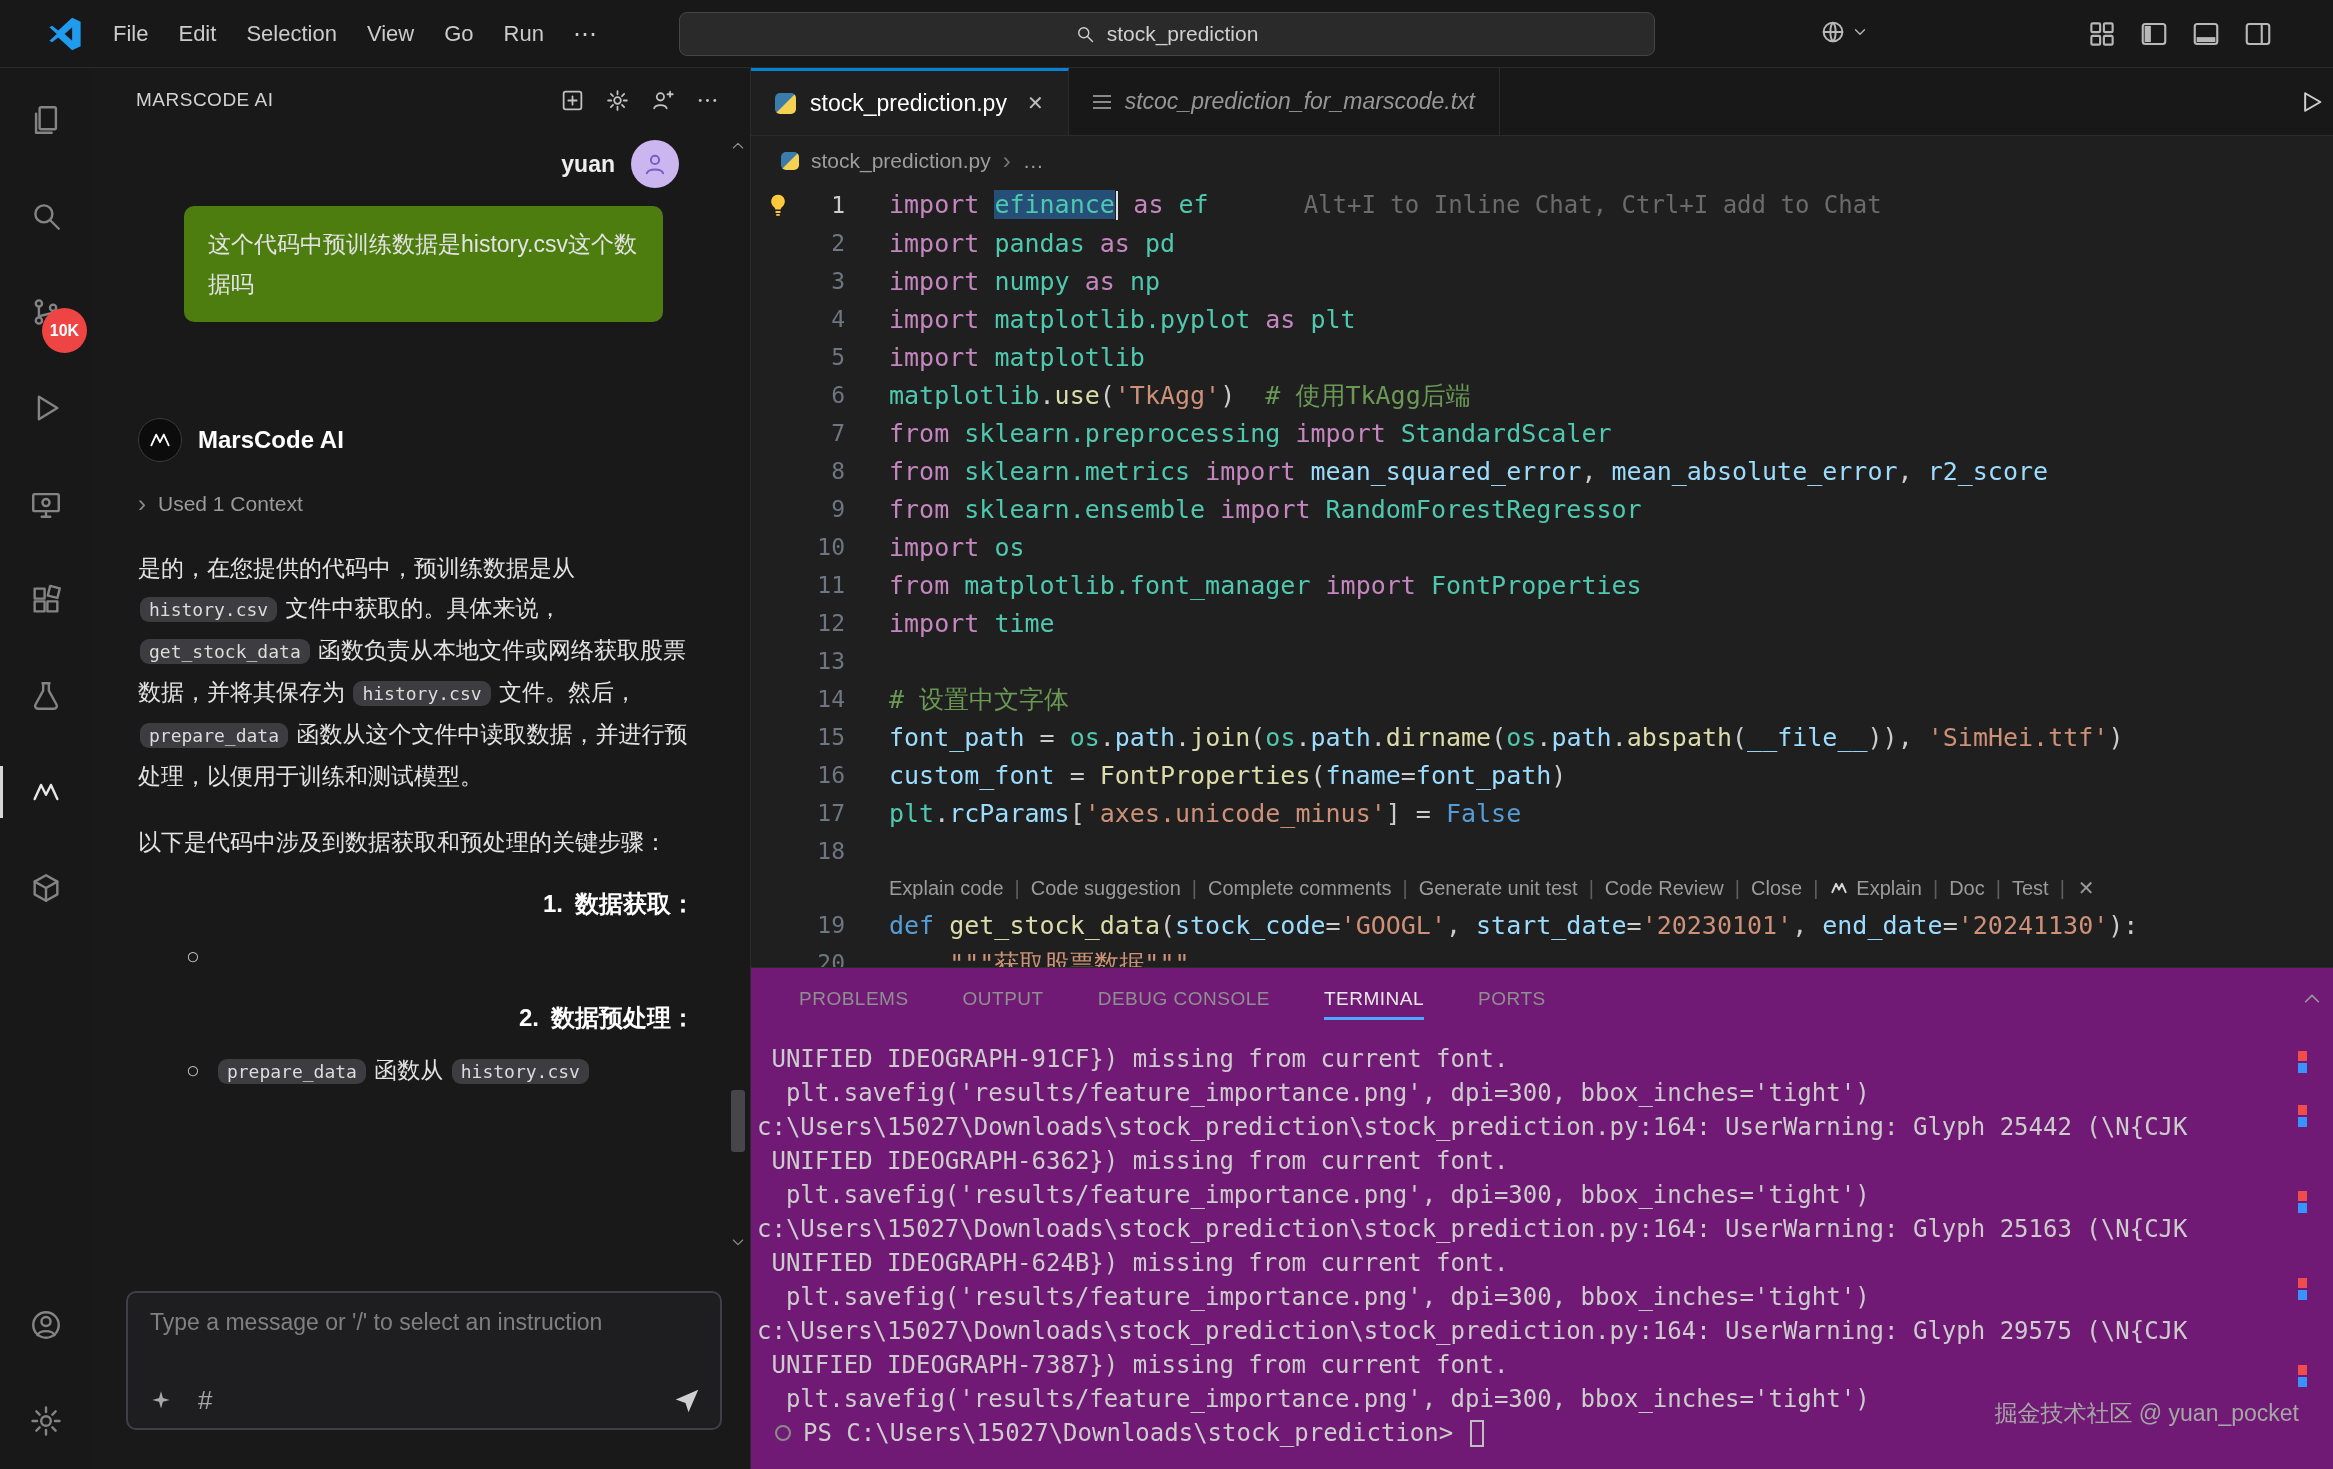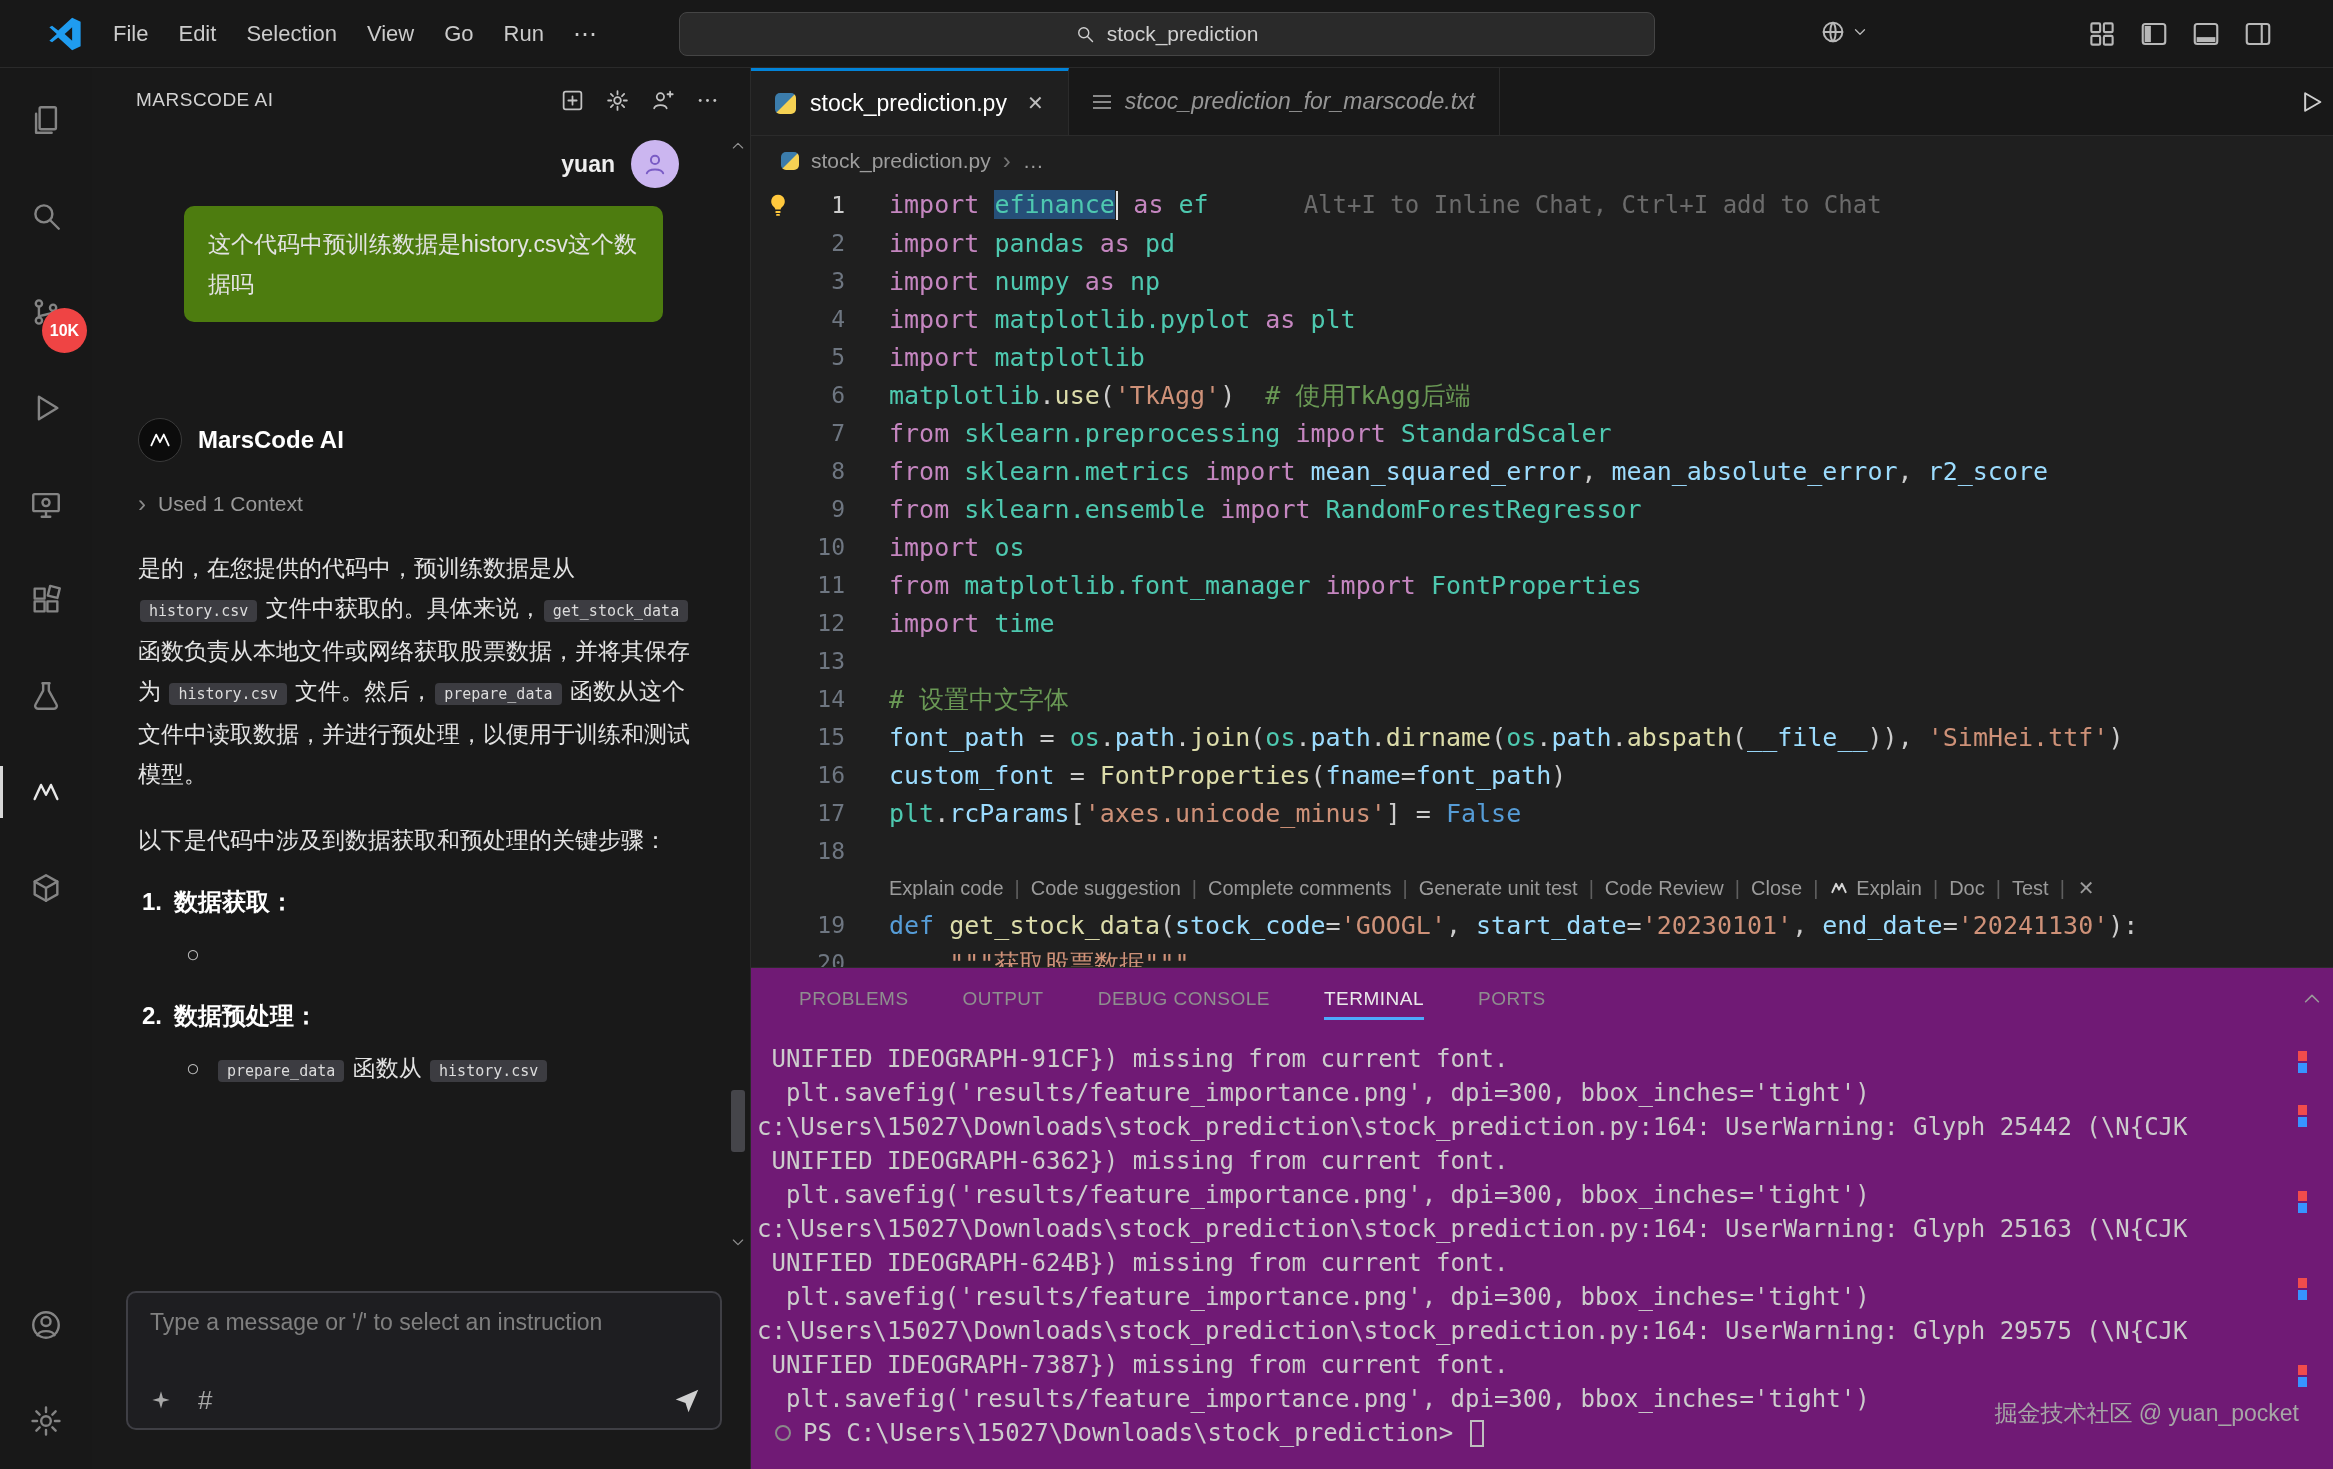--- a/index.html
+++ b/index.html
@@ -53,24 +53,24 @@
   .user-bubble { margin:18px 32px 0 46px; background:#4d7c0f; border-radius:10px; padding:18px 24px; }
   .ai-header { margin-top:96px; display:flex; align-items:center; gap:16px; }
   .ai-logo { width:44px; height:44px; border-radius:50%; background:#0c0c0c; border:1px solid #3a3a3a;
     display:flex; align-items:center; justify-content:center; color:#fff; }
   .ai-name { font-size:24px; font-weight:bold; color:#ffffff; }
   .ctx-row { margin-top:22px; display:flex; align-items:center; gap:12px; color:#9a9a9a; font-size:21px; }
   .ctx-chev { font-size:24px; color:#8a8a8a; }
   .answer { margin-top:24px; }
   .answer p { margin-top:26px; }
   .answer p:first-child { margin-top:0; }
-  .inline-code { font-family:"DejaVu Sans Mono", monospace; font-size:15px; background:#3c3c41; color:#dcdcdc;
-    border-radius:4px; padding:2px 9px; margin:12px 2px; overflow-wrap:anywhere; }
+  .inline-code { font-family:"DejaVu Sans Mono", monospace; font-size:18px; background:#3c3c41; color:#dcdcdc;
+    border-radius:9px; padding:2px 9px; margin:12px 2px; overflow-wrap:anywhere; }
   .step { margin-top:22px; }
-  .step-head { font-size:24px; font-weight:bold; color:#ffffff; margin-left:4px; }
+  .step-head { font-size:24px; font-weight:bold; color:#ffffff; margin-left:4px;text-align:right; }
   .step-num { margin-right:12px; }
   .step-bullet { display:flex; margin-top:12px; }
   .bullet-dot { color:#bbbbbb; margin:0 16px 0 48px; flex:none; }
   .bullet-body { display:inline; }
   .chat-input { position:absolute; left:34px; right:28px; bottom:39px; height:139px;
     background:#1e1e21; border:2px solid #3f3f45; border-radius:10px; }
   .ci-placeholder { padding:16px 22px 0; color:#808080; font-size:23px; }
   .ci-row { position:absolute; left:20px; right:18px; bottom:12px; display:flex; align-items:center; gap:24px; color:#a8a8a8; }
   .ci-hash { font-size:26px; }
   .ci-send { margin-left:auto; color:#cfcfcf; }

